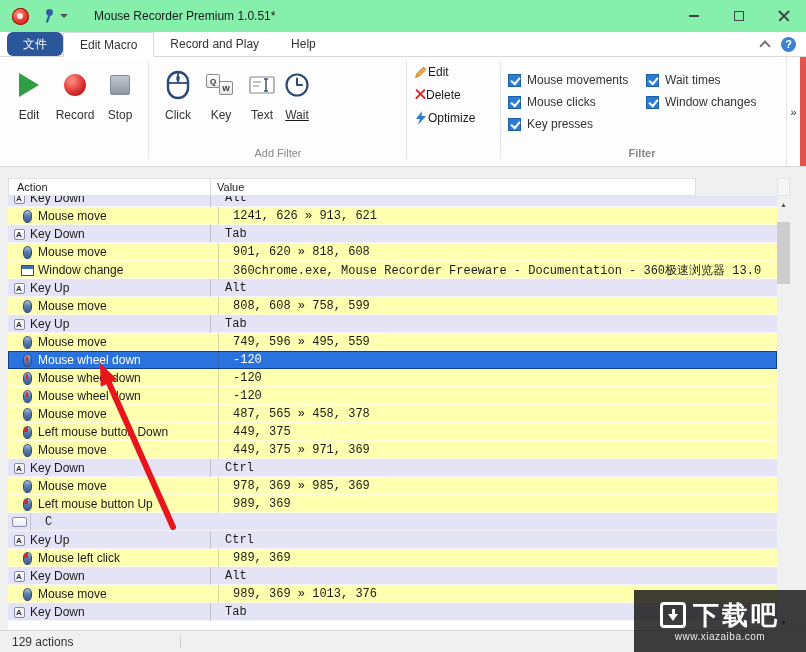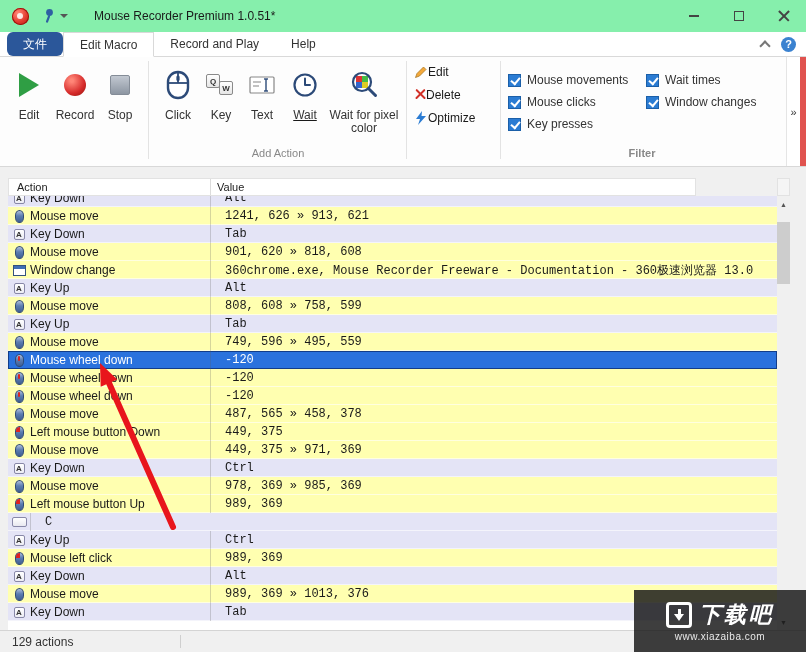--- a/index.html
+++ b/index.html
@@ -88,21 +88,21 @@
   .th-action { width:201px; padding-left:8px; }
   .th-value { flex:1; border-left:1px solid #dcdcdc; padding-left:6px; height:100%;
            display:flex; align-items:center; }
   .thead-gap { position:absolute; top:178px; left:777px; width:13px; height:18px; background:#f5f5f5;
            border:1px solid #e2e2e2; }
   .tbody { position:absolute; top:196px; left:8px; width:769px; height:434px; overflow:hidden;
            background:#fff; z-index:1; }
   .rows { margin-top:-7px; }
   .trow { height:18px; display:flex; align-items:center; font-size:12px;
           box-shadow: inset 0 -1px 0 rgba(255,255,255,0.6); }
-  .trow.mouse, .trow.win { background:var(--row-yellow); }
+  .trow.mouse, .trow.win { background:var(--row-yellow);padding-left:8px; }
   .trow.kb { background:var(--row-kb); }
   .trow.selected { background:var(--sel); color:#fff;
           box-shadow: inset 0 0 0 1px var(--sel-border); }
   .ricell { width:22px; flex:none; display:flex; justify-content:center; align-items:center; }
   .cell-action { width:180px; flex:none; white-space:nowrap; overflow:hidden; }
   .cell-value { flex:1; border-left:1px solid rgba(90,90,90,0.25); padding-left:14px;
           white-space:nowrap; overflow:hidden; align-self:stretch; display:flex; align-items:center;font-family:Liberation Mono, monospace; }
   
   .ri { position:relative; flex:none; }
   .ri-key { width:11px; height:11px; background:linear-gradient(#fff,#ececf4);
@@ -141,21 +141,21 @@
   
   .watermark { position:absolute; right:0; bottom:0; width:172px; height:62px;
           background:rgba(20,20,20,0.82); color:#fff; z-index:6; display:flex;
           flex-direction:column; align-items:center; justify-content:center; }
   .wm-top { display:flex; align-items:center; gap:7px; }
   .wm-logo { width:26px; height:26px; border:3px solid #fff; border-radius:4px;
           display:flex; flex-direction:column; align-items:center; justify-content:center; }
   .wm-stem { width:3px; height:5px; background:#fff; }
   .wm-tri { width:0; height:0; border-left:5px solid transparent; border-right:5px solid transparent;
           border-top:7px solid #fff; }
-  .wm-brand { font-size:22px; font-weight:bold; letter-spacing:3px; line-height:28px;font-style:italic; }
+  .wm-brand { font-size:26px; font-weight:bold; letter-spacing:3px; line-height:28px; }
   .wm-url { font-size:10px; color:#e8e8e8; margin-top:2px; letter-spacing:0.5px; }
 </style>
 </head>
 <body>
 
 <div class="win">
 
   <div class="titlebar">
     <span class="appicon"></span>
     <span class="pinicon">
@@ -243,43 +243,30 @@
           <line x1="4" y1="12" x2="10" y2="12" stroke="#999" stroke-width="1.2"></line>
           <g stroke="#2c4a78" stroke-width="1.4">
             <line x1="17" y1="5" x2="17" y2="17"></line>
               <line x1="15" y1="5" x2="19" y2="5"></line>
               <line x1="15" y1="17" x2="19" y2="17"></line>
           </g>
         </svg>
       </span>
       <span class="blabel">Text</span>
     </div>
-    <div class="bigbtn" style="left:284px; width:42px;text-decoration:underline;">
+    <div class="bigbtn" style="left:276px; width:42px;text-decoration:underline;">
       <span class="bicon">
         <svg width="26" height="26" viewBox="0 0 26 26">
           <circle cx="13" cy="13" r="10.5" fill="#fff" stroke="#2c4a78" stroke-width="2.2"></circle>
           <path d="M13 13 V6.5 M13 13 H18" stroke="#2c4a78" stroke-width="2" stroke-linecap="round" fill="none"></path>
         </svg>
       </span>
       <span class="blabel">Wait</span>
     </div>
-    <div class="bigbtn" style="left:328px; width:72px;">
-      <span class="bicon">
-        <svg width="30" height="28" viewBox="0 0 30 28">
-          <rect x="7" y="5" width="6" height="6" fill="#d33"></rect>
-            <rect x="13" y="5" width="6" height="6" fill="#4b4"></rect>
-          <rect x="7" y="11" width="6" height="6" fill="#36c"></rect>
-            <rect x="13" y="11" width="6" height="6" fill="#dc2"></rect>
-          <circle cx="13" cy="11" r="9" fill="none" stroke="#2c4a78" stroke-width="2.2"></circle>
-          <line x1="19.5" y1="17.5" x2="26.5" y2="24.5" stroke="#2c4a78" stroke-width="3" stroke-linecap="round"></line>
-        </svg>
-      </span>
-      <span class="blabel">Wait for pixel color</span>
-    </div>
-    <div class="grouplabel" style="left:152px; width:252px;">Add Action</div>
+    <div class="grouplabel" style="left:152px; width:252px;">Add Filter</div>
 
     <div class="gsep" style="left:406px;"></div>
 
     <div class="smallbtn" style="top:8px;">
       <svg width="14" height="14" viewBox="0 0 14 14">
         <path d="M1.5 12.5 L3 8.5 L9.5 2 L12 4.5 L5.5 11 Z" fill="#f4a83a" stroke="#a87a28" stroke-width="0.8"></path>
       </svg>
       <span>Edit</span>
     </div>
     <div class="smallbtn" style="top:31px;">

